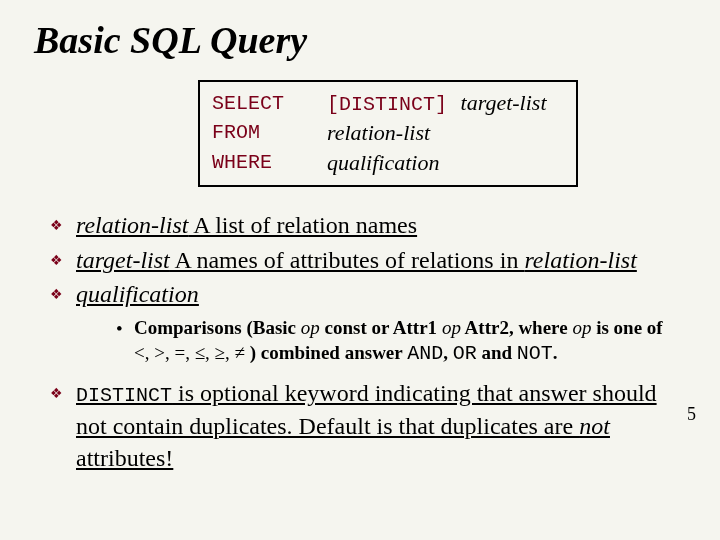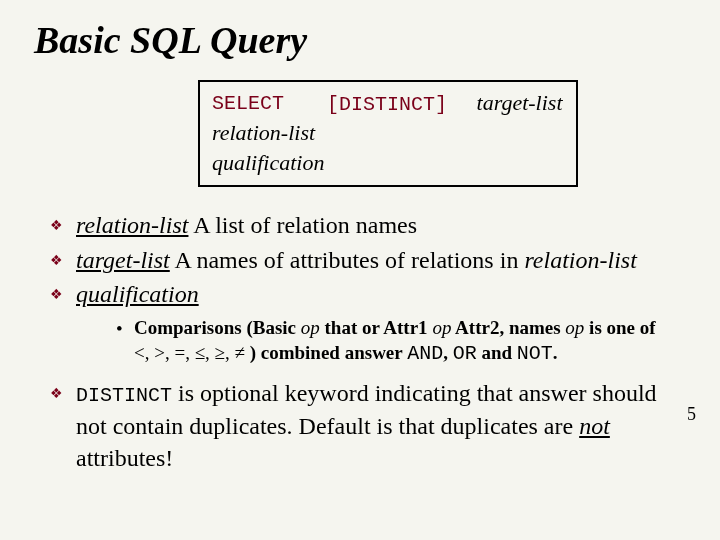--- a/index.html
+++ b/index.html
@@ -40,21 +40,21 @@
     font-family: "Courier New", Courier, monospace;
     font-size: 20px;
     color: #7a0019;
     width: 115px;
     flex: none;
   }
   .q-distinct {
     font-family: "Courier New", Courier, monospace;
     font-size: 20px;
     color: #7a0019;
-    margin-right: 24px;
+    margin-right: 8px;
   }
   .q-arg {
     font-style: italic;
   }
   .bullets {
     margin: 0;
     padding: 0 12px 0 22px;
   }
   .b-row {
     display: flex;
@@ -65,20 +65,21 @@
   }
   .diamond {
     color: #7a0019;
     font-size: 14px;
     width: 26px;
     flex: none;
     padding-top: 8px;
   }
   .b-text {
     flex: 1;
+    text-decoration: underline;
   }
   .ul { text-decoration: underline; }
   .it { font-style: italic; }
   .tt { font-family: "Courier New", Courier, monospace; font-size: 20px; }
   .sub {
     margin: 4px 0 10px 66px;
     font-size: 19px;
     line-height: 1.35;
   }
   .sub-row {
@@ -109,23 +110,25 @@
 
   <div class="query-box">
     <div class="q-row">
       <span class="q-kw">SELECT</span>
       <span>
         <span class="q-distinct">[DISTINCT]</span>
         <span class="q-arg">target-list</span>
       </span>
     </div>
     <div class="q-row">
+      <span class="q-kw">FROM</span>
       <span class="q-arg">relation-list</span>
     </div>
     <div class="q-row">
+      <span class="q-kw">WHERE</span>
       <span class="q-arg">qualification</span>
     </div>
   </div>
 
   <div class="bullets">
 
     <div class="b-row">
       <span class="diamond">❖</span>
       <span class="b-text">
         <span class="it ul">relation-list</span><span>  A list of relation names</span>
@@ -143,21 +146,21 @@
       <span class="diamond">❖</span>
       <span class="b-text">
         <span class="it ul">qualification</span>
       </span>
     </div>
 
     <div class="sub">
       <div class="sub-row">
         <span class="dot">•</span>
         <span>
-          <b><span>Comparisons (Basic </span></b><span class="it">op</span><b><span> that or Attr1 </span></b><span class="it">op</span><b><span> Attr2, names </span></b><span class="it">op</span><b><span> is one of</span></b><br>
+          <b><span>Comparisons (Basic </span></b><span class="it">op</span><b><span> const or Attr1 </span></b><span class="it">op</span><b><span> Attr2, where </span></b><span class="it">op</span><b><span> is one of</span></b><br>
           <span class="ops">&lt;, &gt;, =, ≤, ≥, ≠</span><b><span> )  combined answer </span></b><span class="tt">AND</span><b><span>, </span></b><span class="tt">OR</span><b><span> and </span></b><span class="tt">NOT</span><b><span>.</span></b>
         </span>
       </div>
     </div>
 
     <div class="b-row">
       <span class="diamond">❖</span>
       <span class="b-text">
         <span class="tt">DISTINCT</span><span> is optional keyword indicating that answer should not contain duplicates.  Default is that duplicates are </span><span class="it ul">not</span><span> attributes!</span>
       </span>

